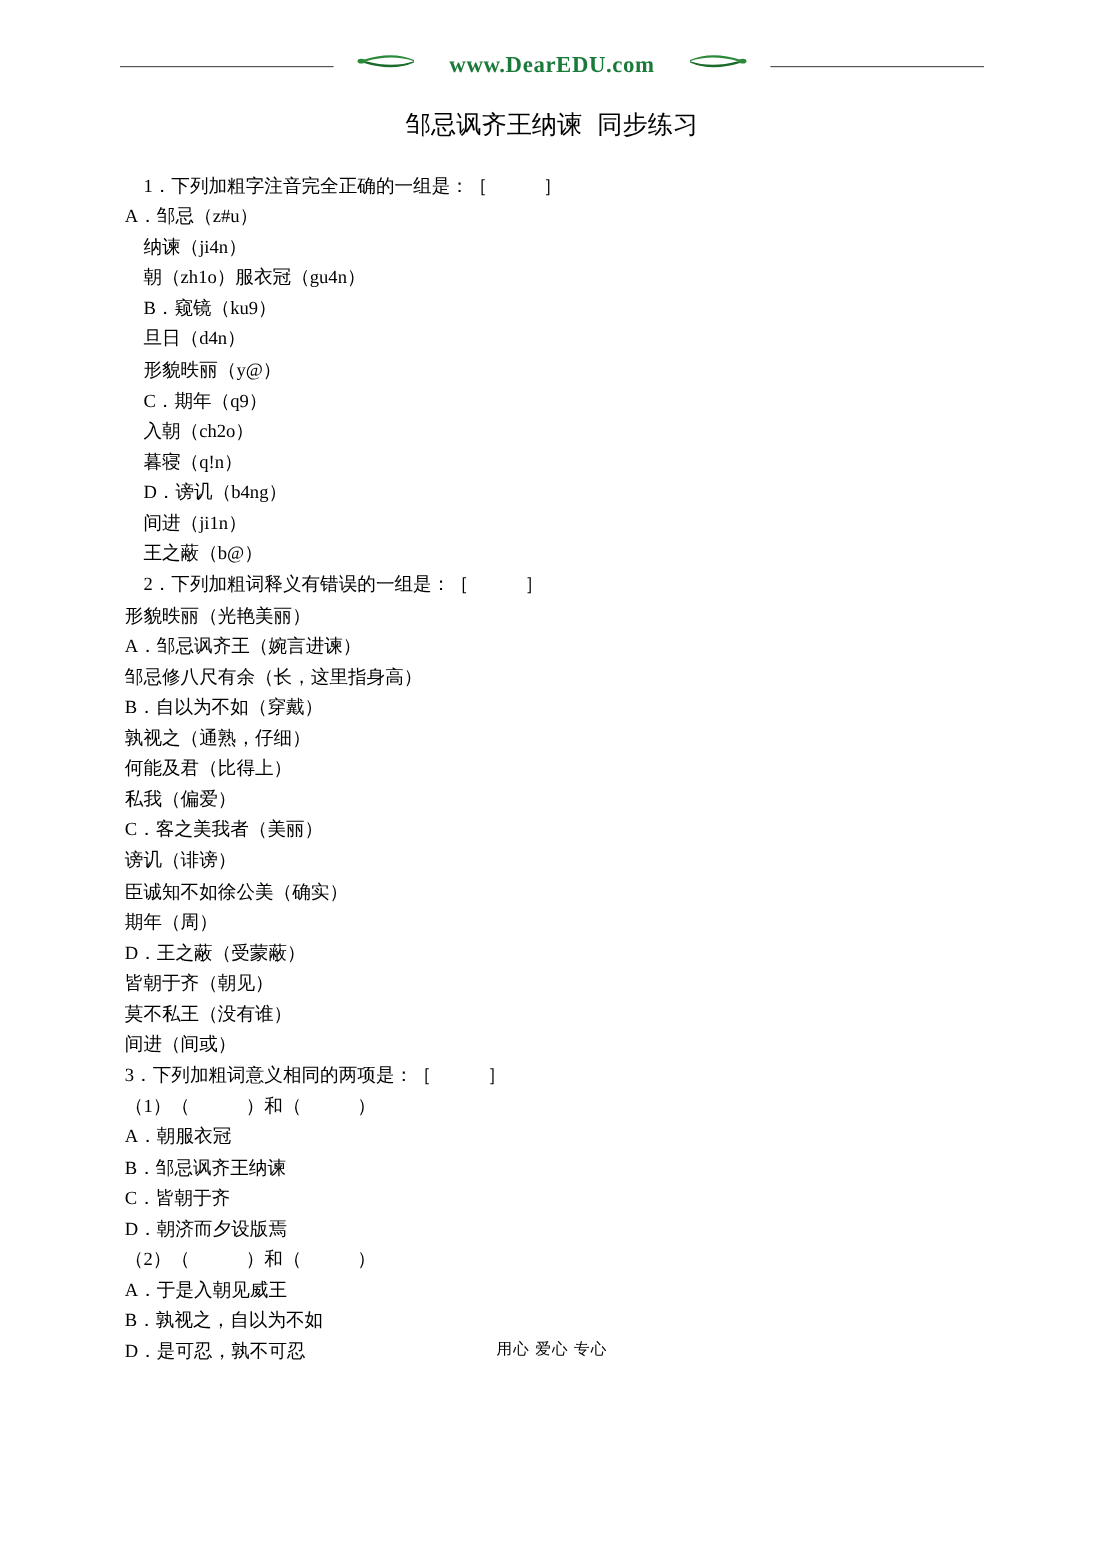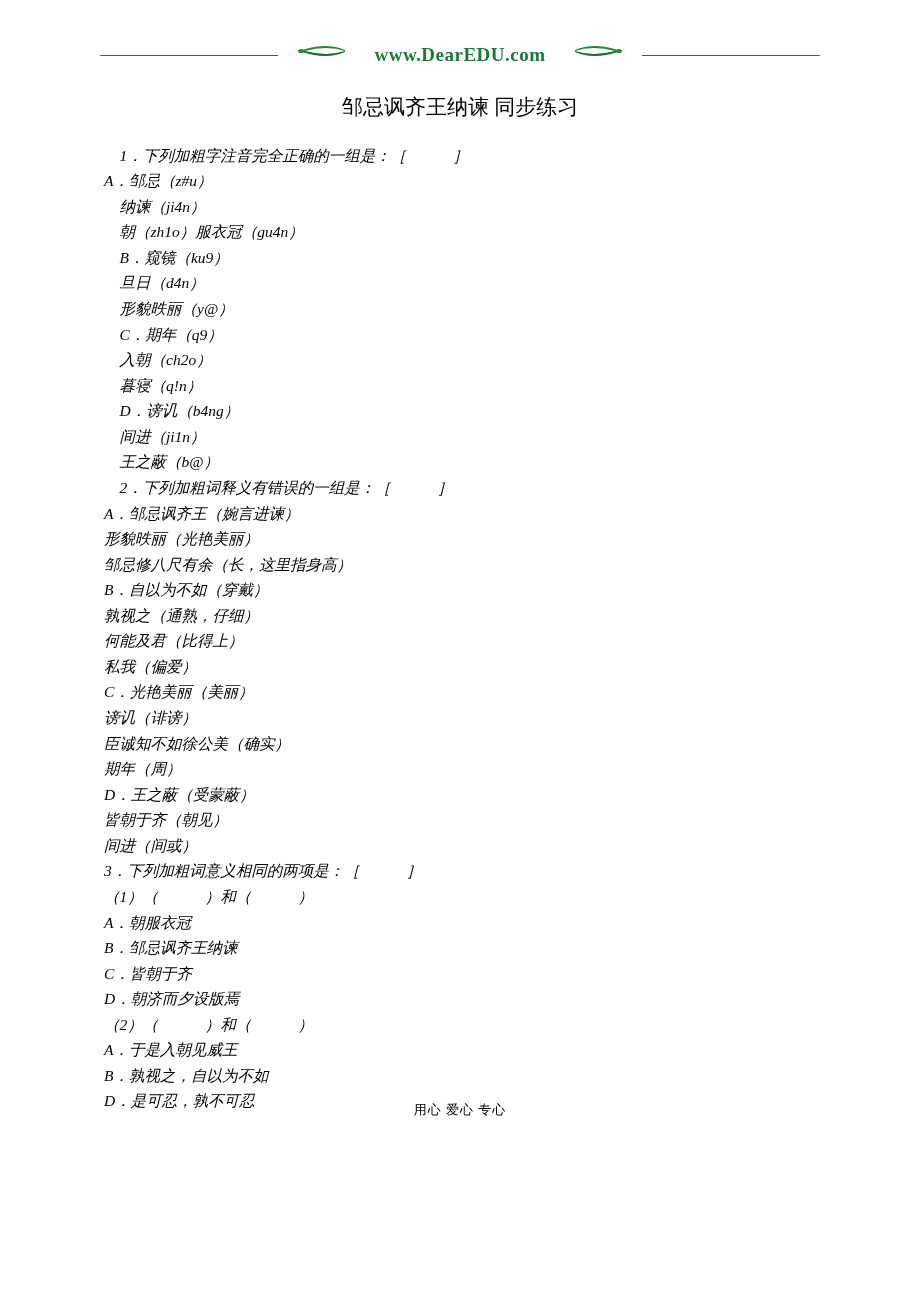--- a/index.html
+++ b/index.html
@@ -54,33 +54,33 @@
       letter-spacing: 0.5px;
     }
     .header-url .dear {
       color: #1a7a3a;
     }
     .title {
       text-align: center;
       font-size: 21px;
       margin-bottom: 18px;
       font-weight: normal;
+      font-family: Liberation Mono, monospace;
     }
     .content {
       padding-left: 4px;
-      font-style: italic;
     }
     .line {
       white-space: pre;
     }
     .footer {
       text-align: center;
       font-size: 13px;
       position: absolute;
-      bottom: 24px;
+      bottom: 35px;
       left: 0;
       right: 0;
       letter-spacing: 1px;
     }
   </style>
 </head>
 <body>
 
 <div class="page">
 
@@ -117,33 +117,34 @@
     <div class="line">　旦日（d4n）</div>
     <div class="line">　形貌昳丽（y@）</div>
     <div class="line">　C．期年（q9）</div>
     <div class="line">　入朝（ch2o）</div>
     <div class="line">　暮寝（q!n）</div>
     <div class="line">　D．谤讥（b4ng）</div>
     <div class="line">　间进（ji1n）</div>
     <div class="line">　王之蔽（b@）</div>
 
     <div class="line">　2．下列加粗词释义有错误的一组是：［　　　］</div>
+    <div class="line">形貌昳丽（光艳美丽）</div>
     <div class="line">A．邹忌讽齐王（婉言进谏）</div>
-    <div class="line">形貌昳丽（光艳美丽）</div>
     <div class="line">邹忌修八尺有余（长，这里指身高）</div>
     <div class="line">B．自以为不如（穿戴）</div>
     <div class="line">孰视之（通熟，仔细）</div>
     <div class="line">何能及君（比得上）</div>
     <div class="line">私我（偏爱）</div>
-    <div class="line">C．光艳美丽（美丽）</div>
+    <div class="line">C．客之美我者（美丽）</div>
     <div class="line">谤讥（诽谤）</div>
     <div class="line">臣诚知不如徐公美（确实）</div>
     <div class="line">期年（周）</div>
     <div class="line">D．王之蔽（受蒙蔽）</div>
     <div class="line">皆朝于齐（朝见）</div>
+    <div class="line">莫不私王（没有谁）</div>
     <div class="line">间进（间或）</div>
 
     <div class="line">3．下列加粗词意义相同的两项是：［　　　］</div>
     <div class="line">（1）（　　　）和（　　　）</div>
     <div class="line">A．朝服衣冠</div>
     <div class="line">B．邹忌讽齐王纳谏</div>
     <div class="line">C．皆朝于齐</div>
     <div class="line">D．朝济而夕设版焉</div>
     <div class="line">（2）（　　　）和（　　　）</div>
     <div class="line">A．于是入朝见威王</div>

